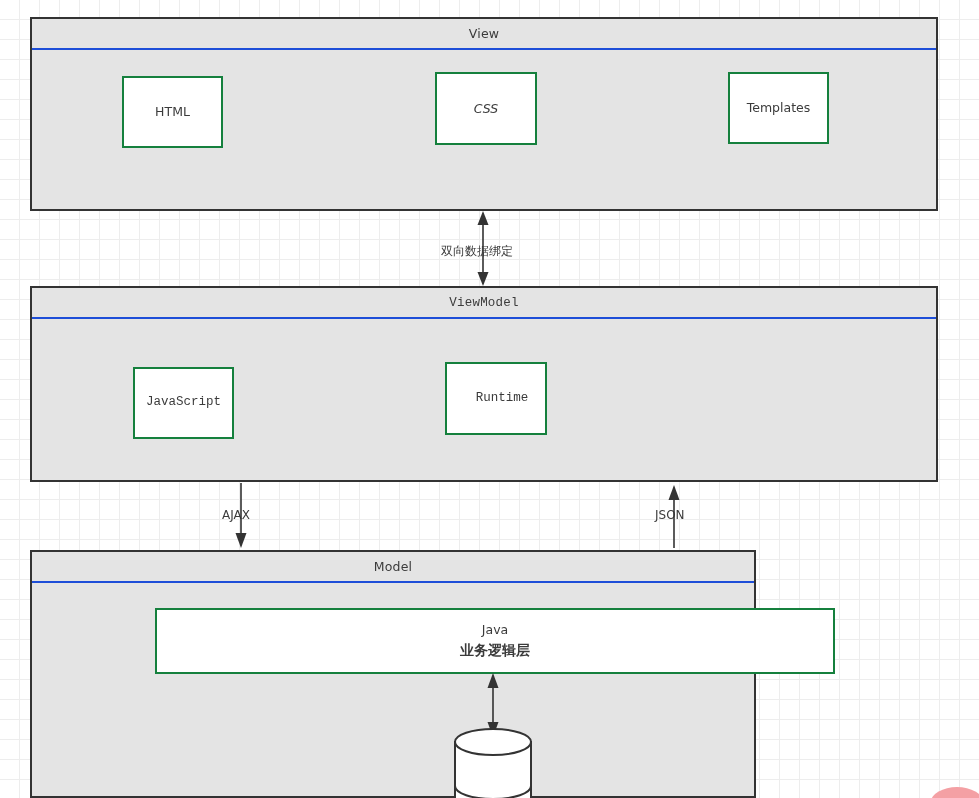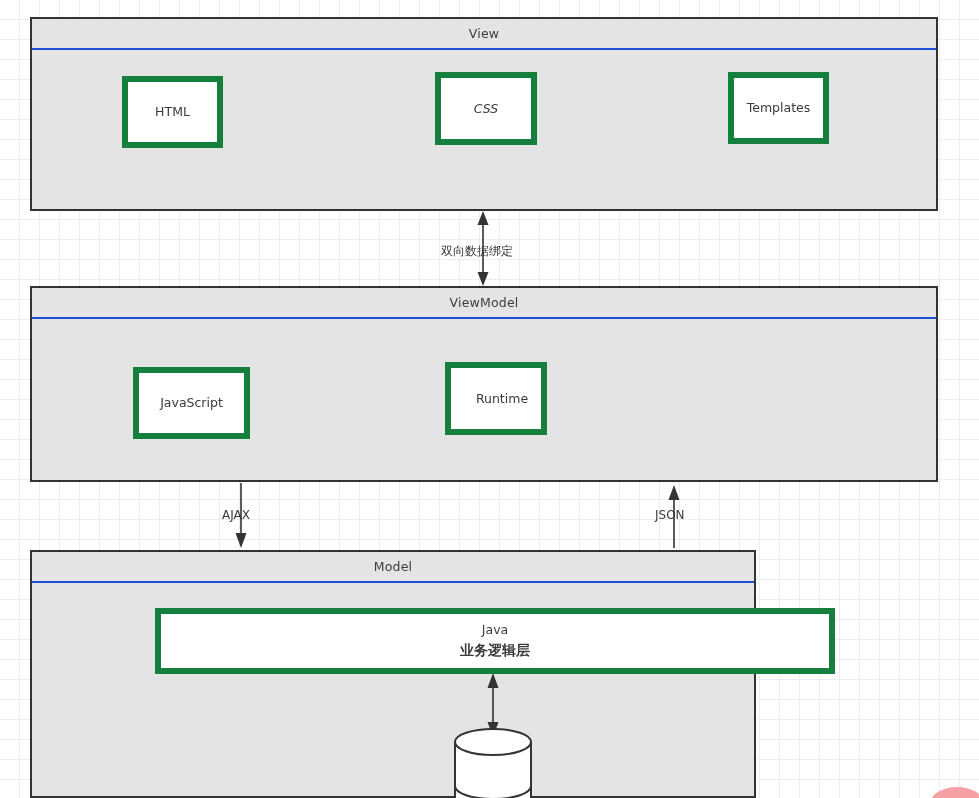--- a/index.html
+++ b/index.html
@@ -49,21 +49,21 @@
     left: 0;
     right: 0;
     top: 31px;
     bottom: 0;
   }
 
   
   .comp {
     position: absolute;
     box-sizing: border-box;
-    border: 6px solid #15803d;
+    border: 2px solid #15803d;
     background: #ffffff;
     display: flex;
     align-items: center;
     justify-content: center;
     flex-direction: column;
     font-size: 12.5px;
     color: #3b3b3b;
     line-height: 1.55;
     text-align: center;
   }
@@ -113,24 +113,24 @@
       </div>
       <div class="comp" style="left:403px; top:22px; width:102px; height:73px;font-style:italic;">
         <span>CSS</span>
       </div>
       <div class="comp" style="left:696px; top:22px; width:101px; height:72px;">
         <span>Templates</span>
       </div>
     </div>
   </div>
 
-  <div class="layer" style="left:30px; top:286px; width:908px; height:196px;">
+  <div class="layer" style="left:30px; top:286px; width:908px; height:196px;font-family:Liberation Mono, monospace;">
     <div class="layer-header">ViewModel</div>
     <div class="layer-body">
-      <div class="comp" style="left:101px; top:48px; width:117px; height:72px;">
+      <div class="comp" style="left:101px; top:48px; width:101px; height:72px;">
         <span>JavaScript</span>
       </div>
       <div class="comp" style="left:413px; top:43px; width:102px; height:73px;padding-left:12px;">
         <span>Runtime</span>
       </div>
     </div>
   </div>
 
   <div class="layer" style="left:30px; top:550px; width:726px; height:248px;padding-left:28px;">
     <div class="layer-header">Model</div>

